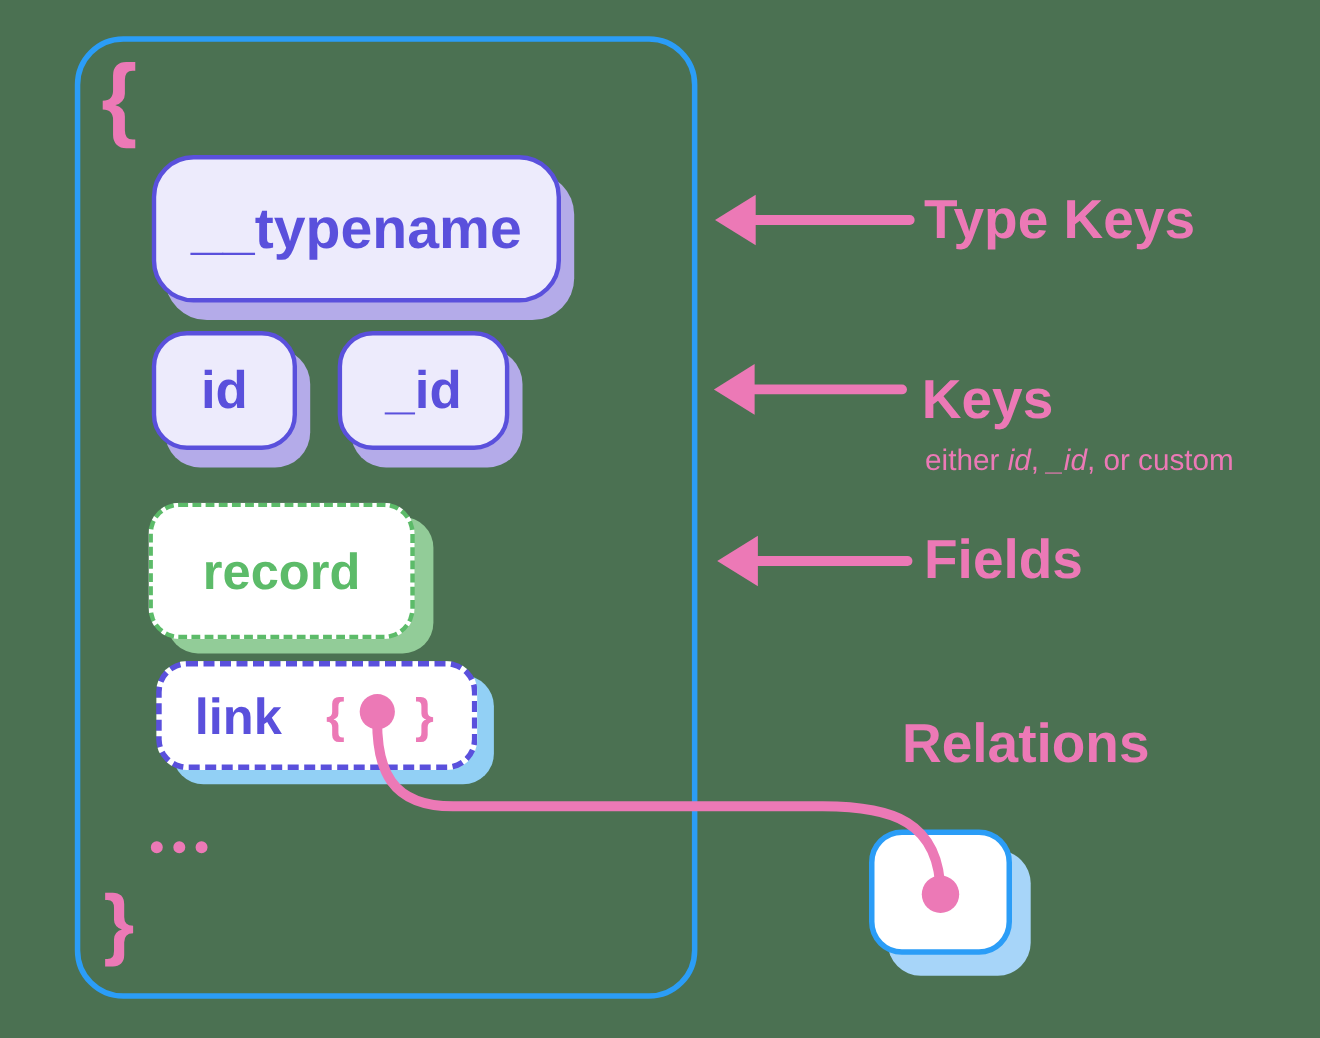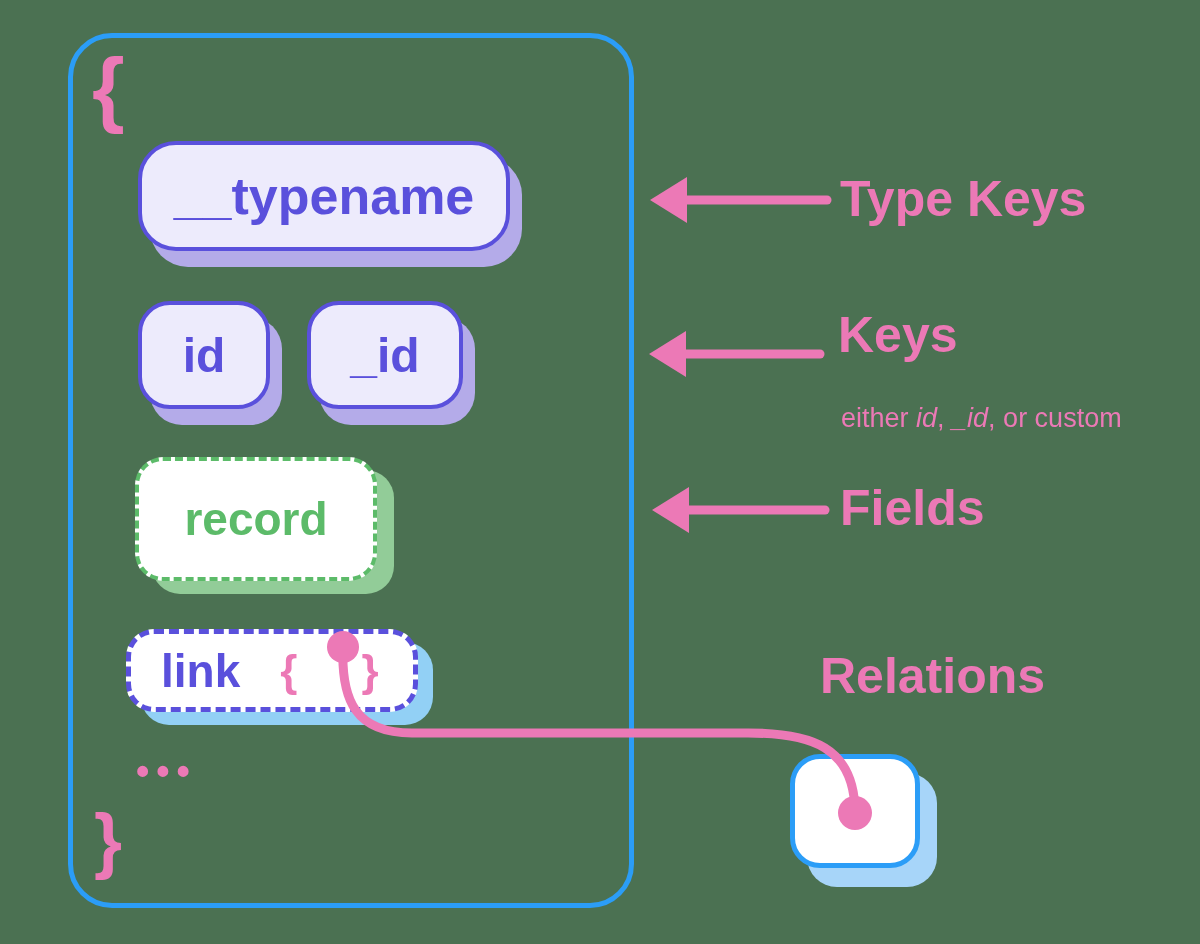--- a/index.html
+++ b/index.html
@@ -28,46 +28,46 @@
   .brace{position:absolute;color:var(--pink);font-weight:700;line-height:1;}
   .brace-top{left:92px;top:46px;font-size:84px;}
   .brace-bottom{left:94px;top:804px;font-size:72px;}
 
   .badge{
     position:absolute;display:flex;align-items:center;justify-content:center;
     background:var(--lavender);border:4px solid var(--indigo);border-radius:32px;
     color:var(--indigo);font-weight:700;font-size:48px;
     box-shadow:12px 16px 0 var(--purple-shadow);
   }
-  .badge-typename{left:138px;top:141px;width:372px;height:110px;border-radius:38px;font-size:52px;}
+  .badge-typename{left:138px;top:141px;width:372px;height:134px;border-radius:38px;font-size:52px;}
   .badge-id{left:138px;top:301px;width:132px;height:108px;}
   .badge-underscore-id{left:307px;top:301px;width:156px;height:108px;}
   .badge-record{
     left:135px;top:457px;width:242px;height:124px;border-radius:28px;font-size:46px;
     background:var(--white);border:4px dashed var(--green);color:var(--green);
     box-shadow:17px 13px 0 var(--green-shadow);
   }
   .badge-link{
-    left:126px;top:601px;width:292px;height:83px;border-radius:28px;font-size:46px;
+    left:142px;top:601px;width:292px;height:99px;border-radius:28px;font-size:46px;
     background:var(--white);border:5px dashed var(--indigo);
     box-shadow:15px 13px 0 var(--sky-shadow);
-    justify-content:flex-start;padding-left:30px;margin-top:28px;
+    justify-content:flex-start;padding-left:30px;
   }
   .badge-link .link-brace{color:var(--pink);font-size:44px;font-weight:700;}
   .badge-link .link-word{margin-right:40px;}
   .badge-link .link-gap{display:inline-block;width:64px;height:1px;}
 
   .ellipsis{
     position:absolute;left:136px;top:752px;color:var(--pink);
     font-size:38px;font-weight:700;letter-spacing:7px;line-height:1;
   }
 
   .annotation{position:absolute;color:var(--pink);font-weight:700;font-size:50px;line-height:1.1;white-space:nowrap;}
   .label-typeinfo{left:840px;top:172px;}
-  .label-keys{left:838px;top:308px;}
+  .label-keys{left:838px;top:336px;}
   .label-fields{left:840px;top:481px;}
   .label-relations{left:820px;top:649px;}
   .keys-subtitle{
     position:absolute;left:808px;top:403px;color:var(--pink);
     font-size:27px;font-weight:400;white-space:nowrap;margin-left:33px;
   }
   .keys-subtitle .it{font-style:italic;}
 
   svg.overlay{position:absolute;left:0;top:0;pointer-events:none;}
   .arrow-line{stroke:var(--pink);stroke-width:9;stroke-linecap:round;}

